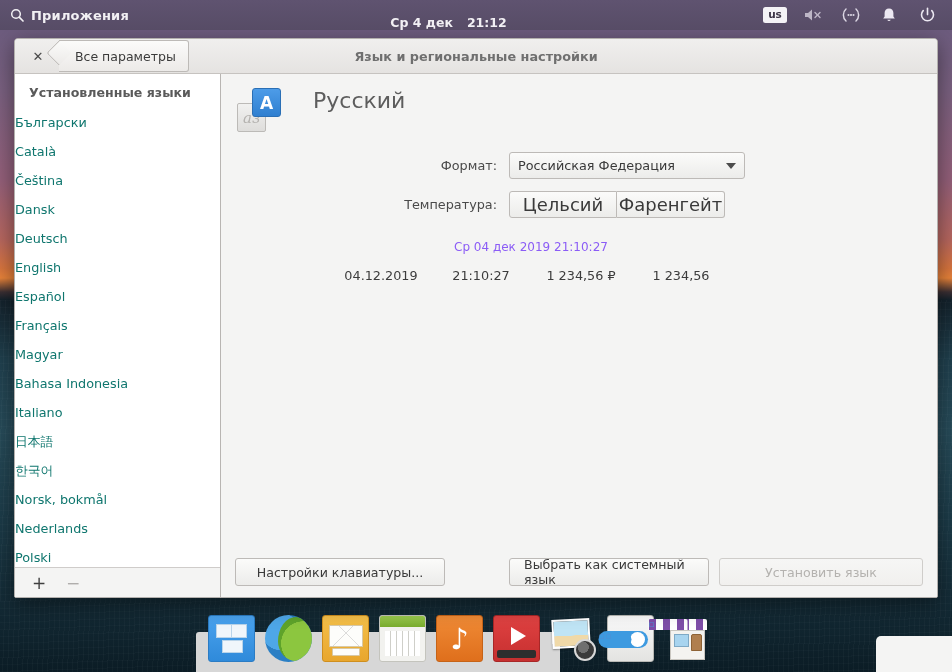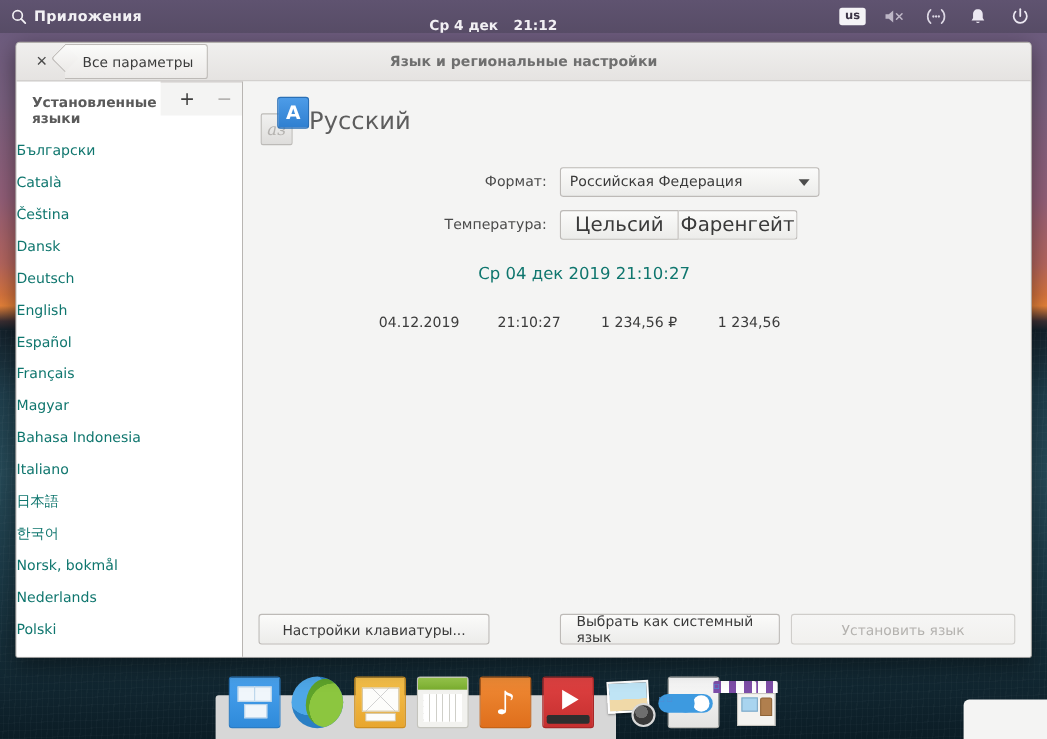--- a/index.html
+++ b/index.html
@@ -157,21 +157,21 @@
   
   #winbody {
     display: flex;
     height: 524px;
   }
   
   #sidebar {
     width: 206px;
     background: #ffffff;
     border-right: 1px solid #b8b5b2;
-    display: flex; flex-direction: row;
+    display: flex; flex-direction: column;
   }
   #langlist {
     flex: 1;
     overflow: hidden;
     padding-top: 4px;
   }
   .lang-head {
     font-size: 12.6px; font-weight: bold; color: #5a5a5a;
     padding: 7px 14px 8px 14px;
   }
@@ -203,22 +203,22 @@
     background: #f4f4f3;
     position: relative;
     display: flex; flex-direction: column;
   }
   #main-inner {
     flex: 1;
     padding: 14px 0 0 0;
     position: relative;
   }
   .lang-header {
-    display: flex; align-items: center;
-    gap: 0;
+    display: flex; align-items: flex-start;
+    gap: 32px;
     padding-left: 16px;
     margin-bottom: 20px;
   }
   .lang-icon-wrap {
     position: relative; width: 44px; height: 44px;
   }
   .icon-back {
     position: absolute; left: 0; bottom: 0;
     width: 29px; height: 29px;
     background: linear-gradient(to bottom,#f1f1f0,#dedddb);
@@ -286,22 +286,22 @@
   }
   .seg > div:first-child { border-radius: 3px 0 0 3px; }
   .seg > div:last-child { border-radius: 0 3px 3px 0; border-left: none; }
 
   .example-block {
     margin-top: 22px;
     text-align: center;
     padding-right: 96px;
   }
   .ex-full {
-    font-size: 15px; color: #0f766e;
-    margin-bottom: 28px;
+    font-size: 12px; color: #8b5cf6;
+    margin-bottom: 14px;
   }
   .ex-row {
     display: flex;
     font-size: 12.8px; color: #3c3c3c;
     justify-content: center;
     gap: 0;
   }
   .ex-cell { width: 100px; text-align: center; }
 
   #bottombar {

